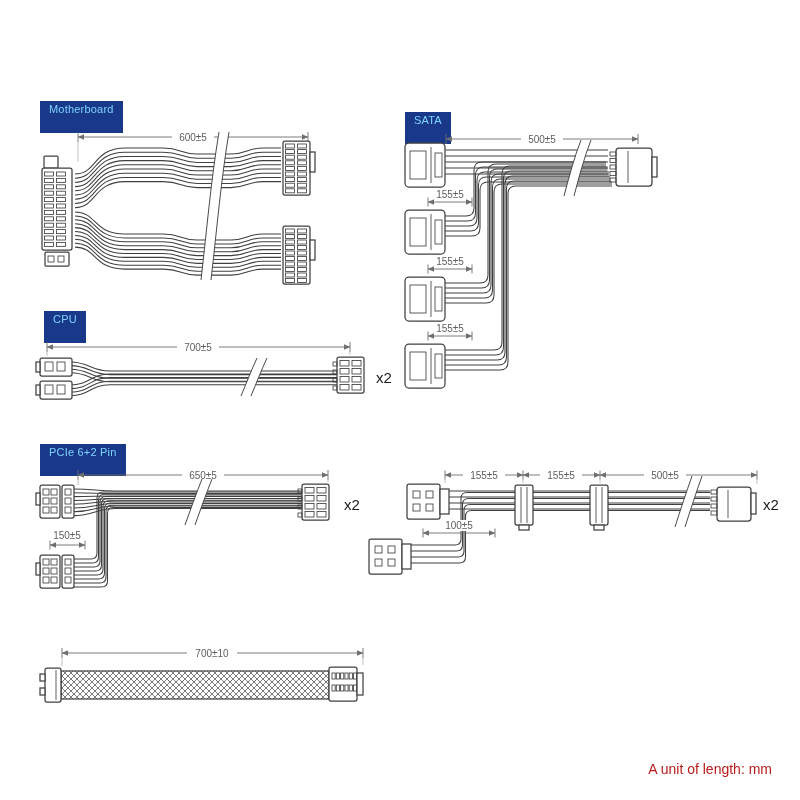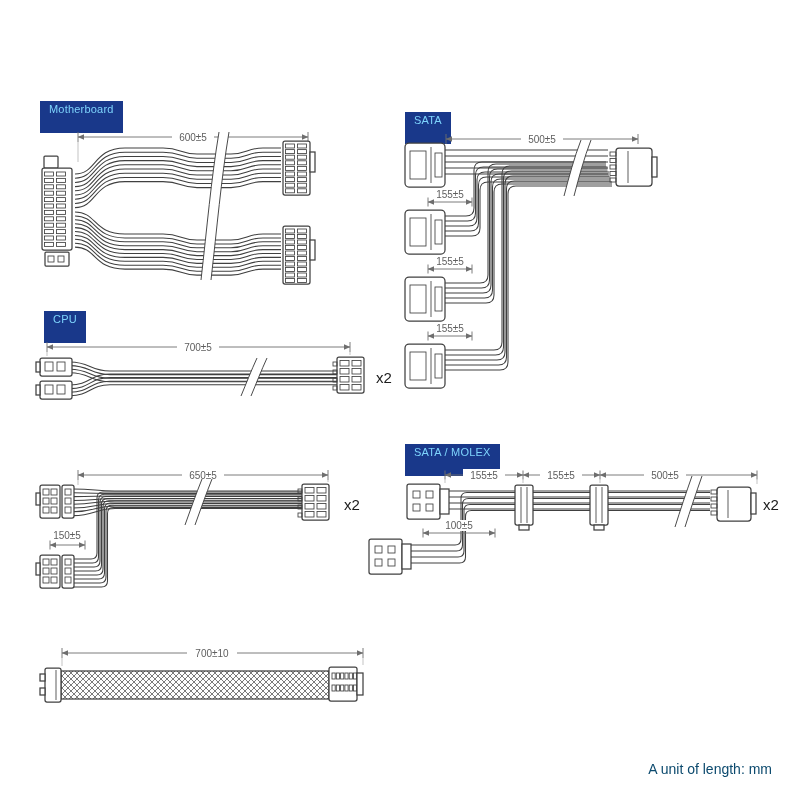--- a/index.html
+++ b/index.html
@@ -1,20 +1,20 @@
 <!DOCTYPE html>
 <html style="--accent: #19388a; --line: #404040; --dim: #6e6e6e;"><head>
 <meta charset="utf-8">
 <style>
   html,body{margin:0;padding:0;background:#fff}
   .canvas{position:relative;width:800px;height:800px;background:#ffffff;overflow:hidden;
           font-family:"Liberation Sans",sans-serif}
   .chip{position:absolute;background:var(--accent,#19388a);color:#7dd3fc;font-size:11px;
         line-height:1.25;padding:2px 9px 16px;letter-spacing:.2px;white-space:nowrap}
-  .note{position:absolute;color:#0c4a6e;font-size:14px}
+  .note{position:absolute;color:#b91c1c;font-size:14px}
   svg.diagram{position:absolute;overflow:visible}
   .wire{fill:none;stroke:var(--line,#404040);stroke-width:1.05}
   .body{fill:#fff;stroke:var(--line,#404040);stroke-width:1.25}
   .pin{fill:none;stroke:var(--line,#404040);stroke-width:.85}
   .dim{stroke:var(--dim,#6e6e6e);stroke-width:.9;fill:none}
   .dimt{stroke:var(--dim,#6e6e6e);stroke-width:.9}
   .ext{stroke:#ababab;stroke-width:.7}
   .dimtxt{font-family:"Liberation Sans",sans-serif;font-size:10px;fill:#5e5e5e;text-anchor:middle}
   .qty{font-family:"Liberation Sans",sans-serif;font-size:15px;fill:#1c1c1c}
   .lblbg{fill:#ffffff}
@@ -22,21 +22,21 @@
   .brk{fill:none;stroke:var(--line,#404040);stroke-width:.95}
 </style>
 </head>
 <body>
 
 <div class="canvas">
 
   <div class="chip" style="left:40px;top:101px">Motherboard</div>
   <div class="chip" style="left:405px;top:112px">SATA</div>
   <div class="chip" style="left:44px;top:311px">CPU</div>
-  <div class="chip" style="left:405px;top:444px">SATA / MOLEX</div>
+  <div class="chip" style="left:40px;top:444px">PCIe 6+2 Pin</div>
 
   <svg class="diagram" style="left:35px;top:128px" width="350" height="185" viewBox="0 0 350 185">
     <defs>
       <marker id="dimA" viewBox="0 0 8 8" refX="7.2" refY="4" markerWidth="8" markerHeight="8" orient="auto-start-reverse">
         <path d="M0.5,0.8 L7.5,4 L0.5,7.2 Z" fill="#6e6e6e"></path>
       </marker>
       <g id="mbrow">
           <rect class="pin" width="9" height="4"></rect>
           <rect class="pin" x="12" width="9" height="4"></rect>
         </g>

